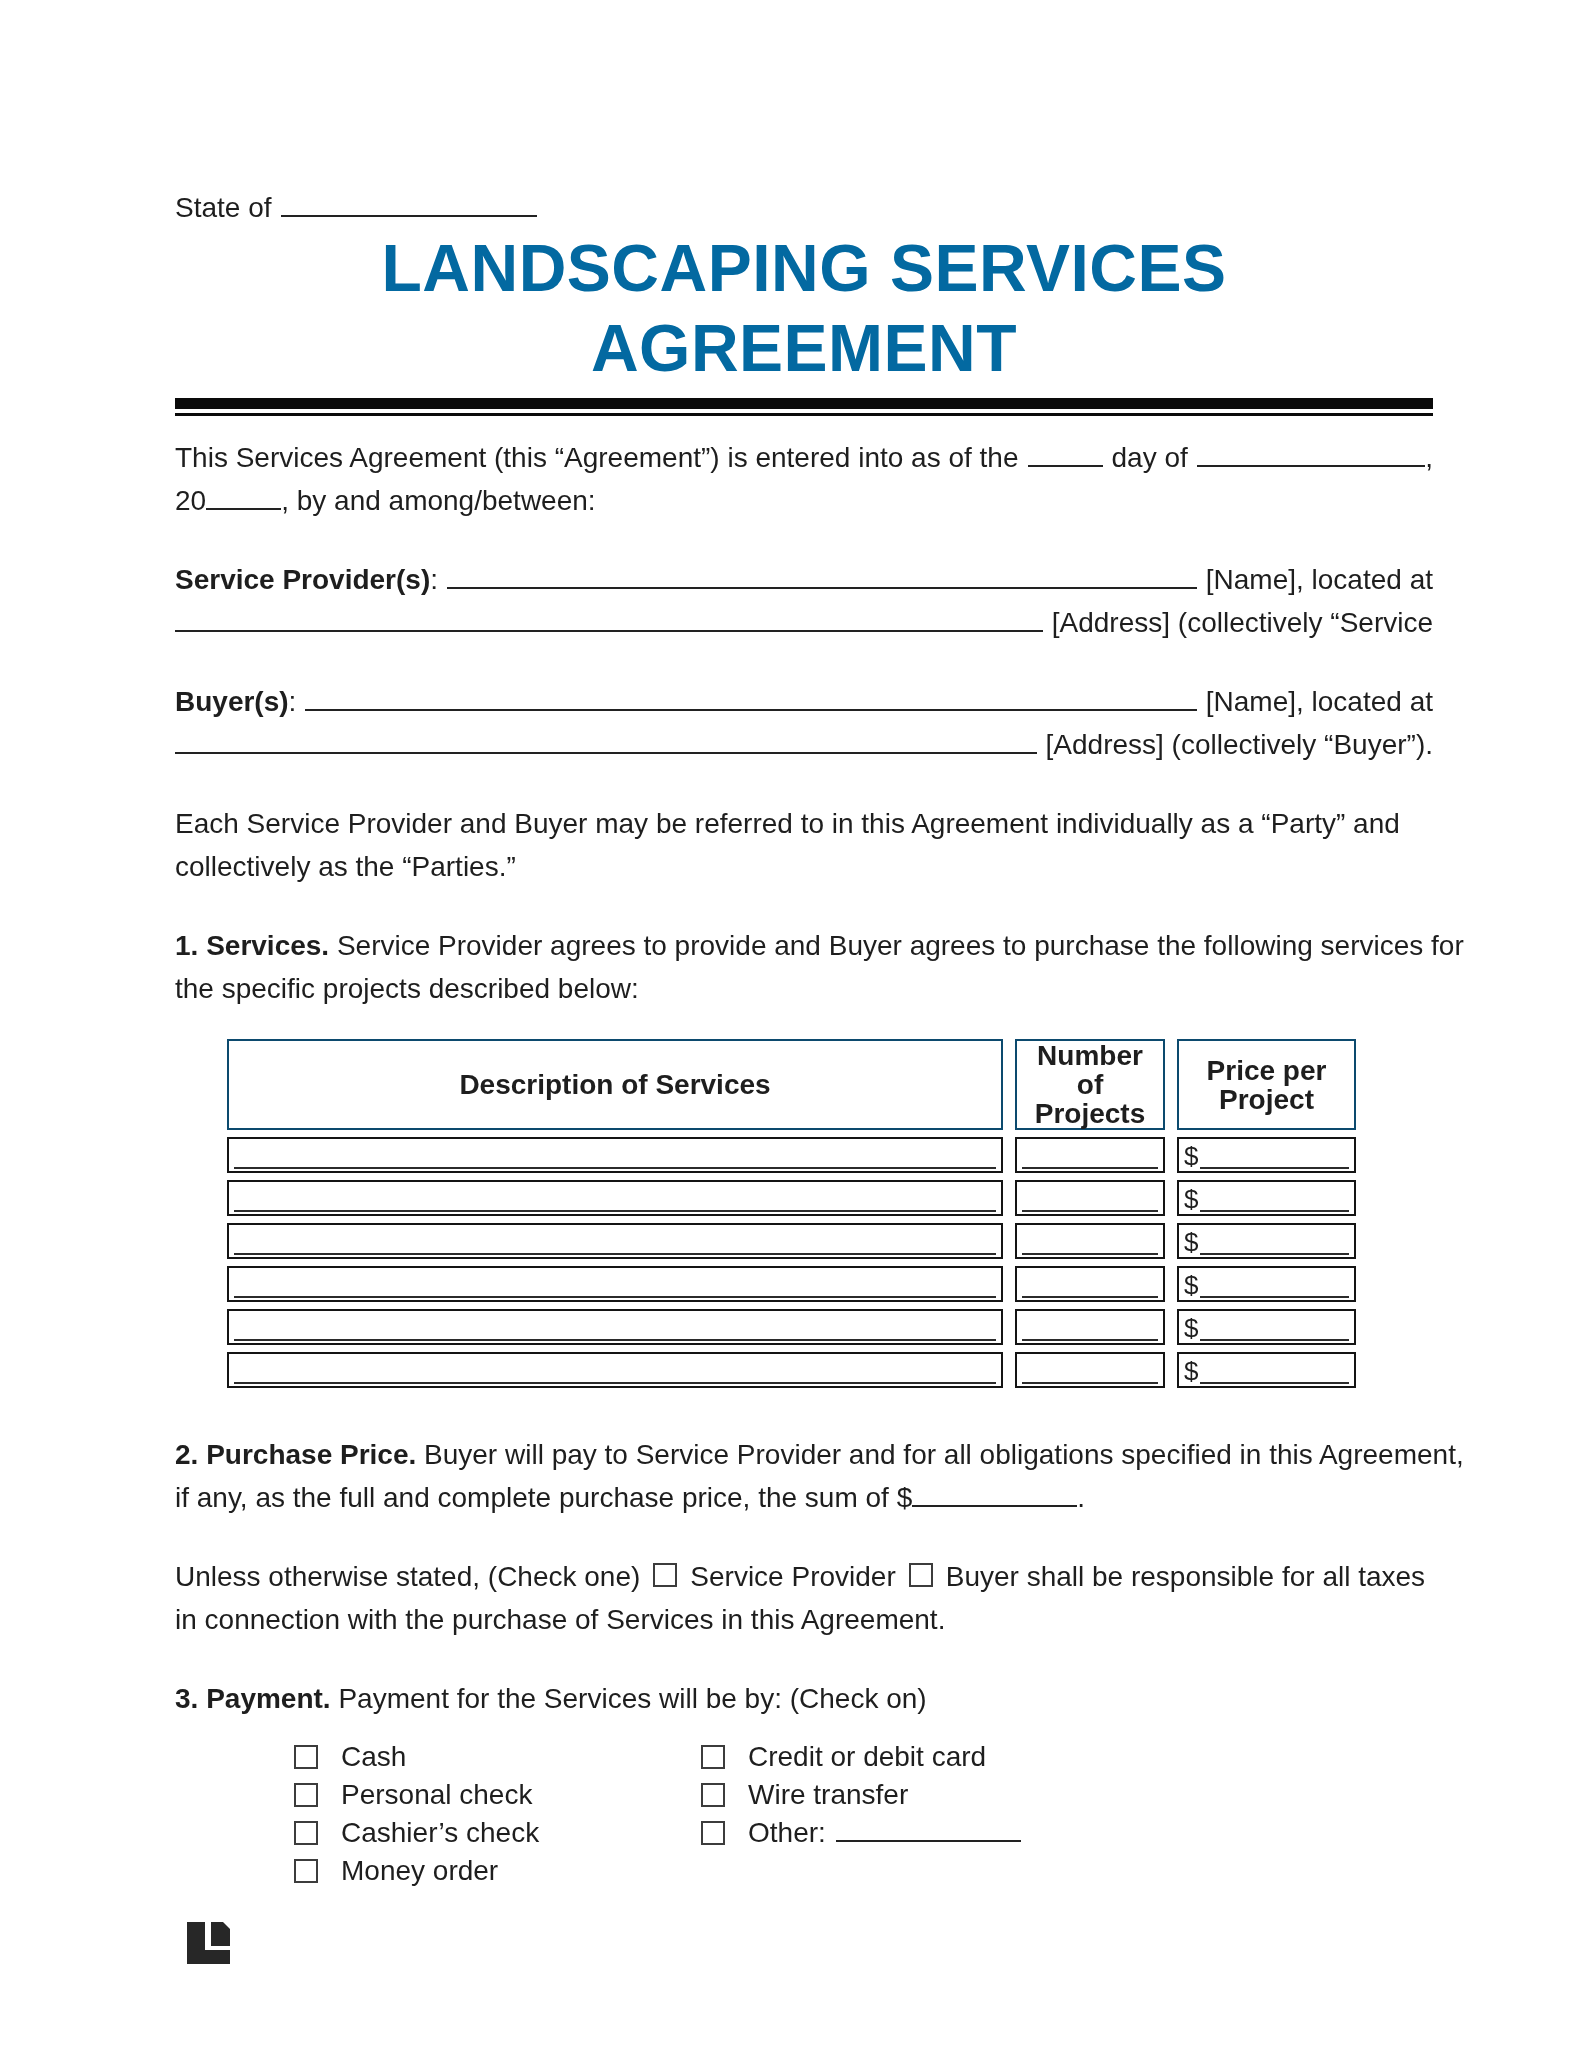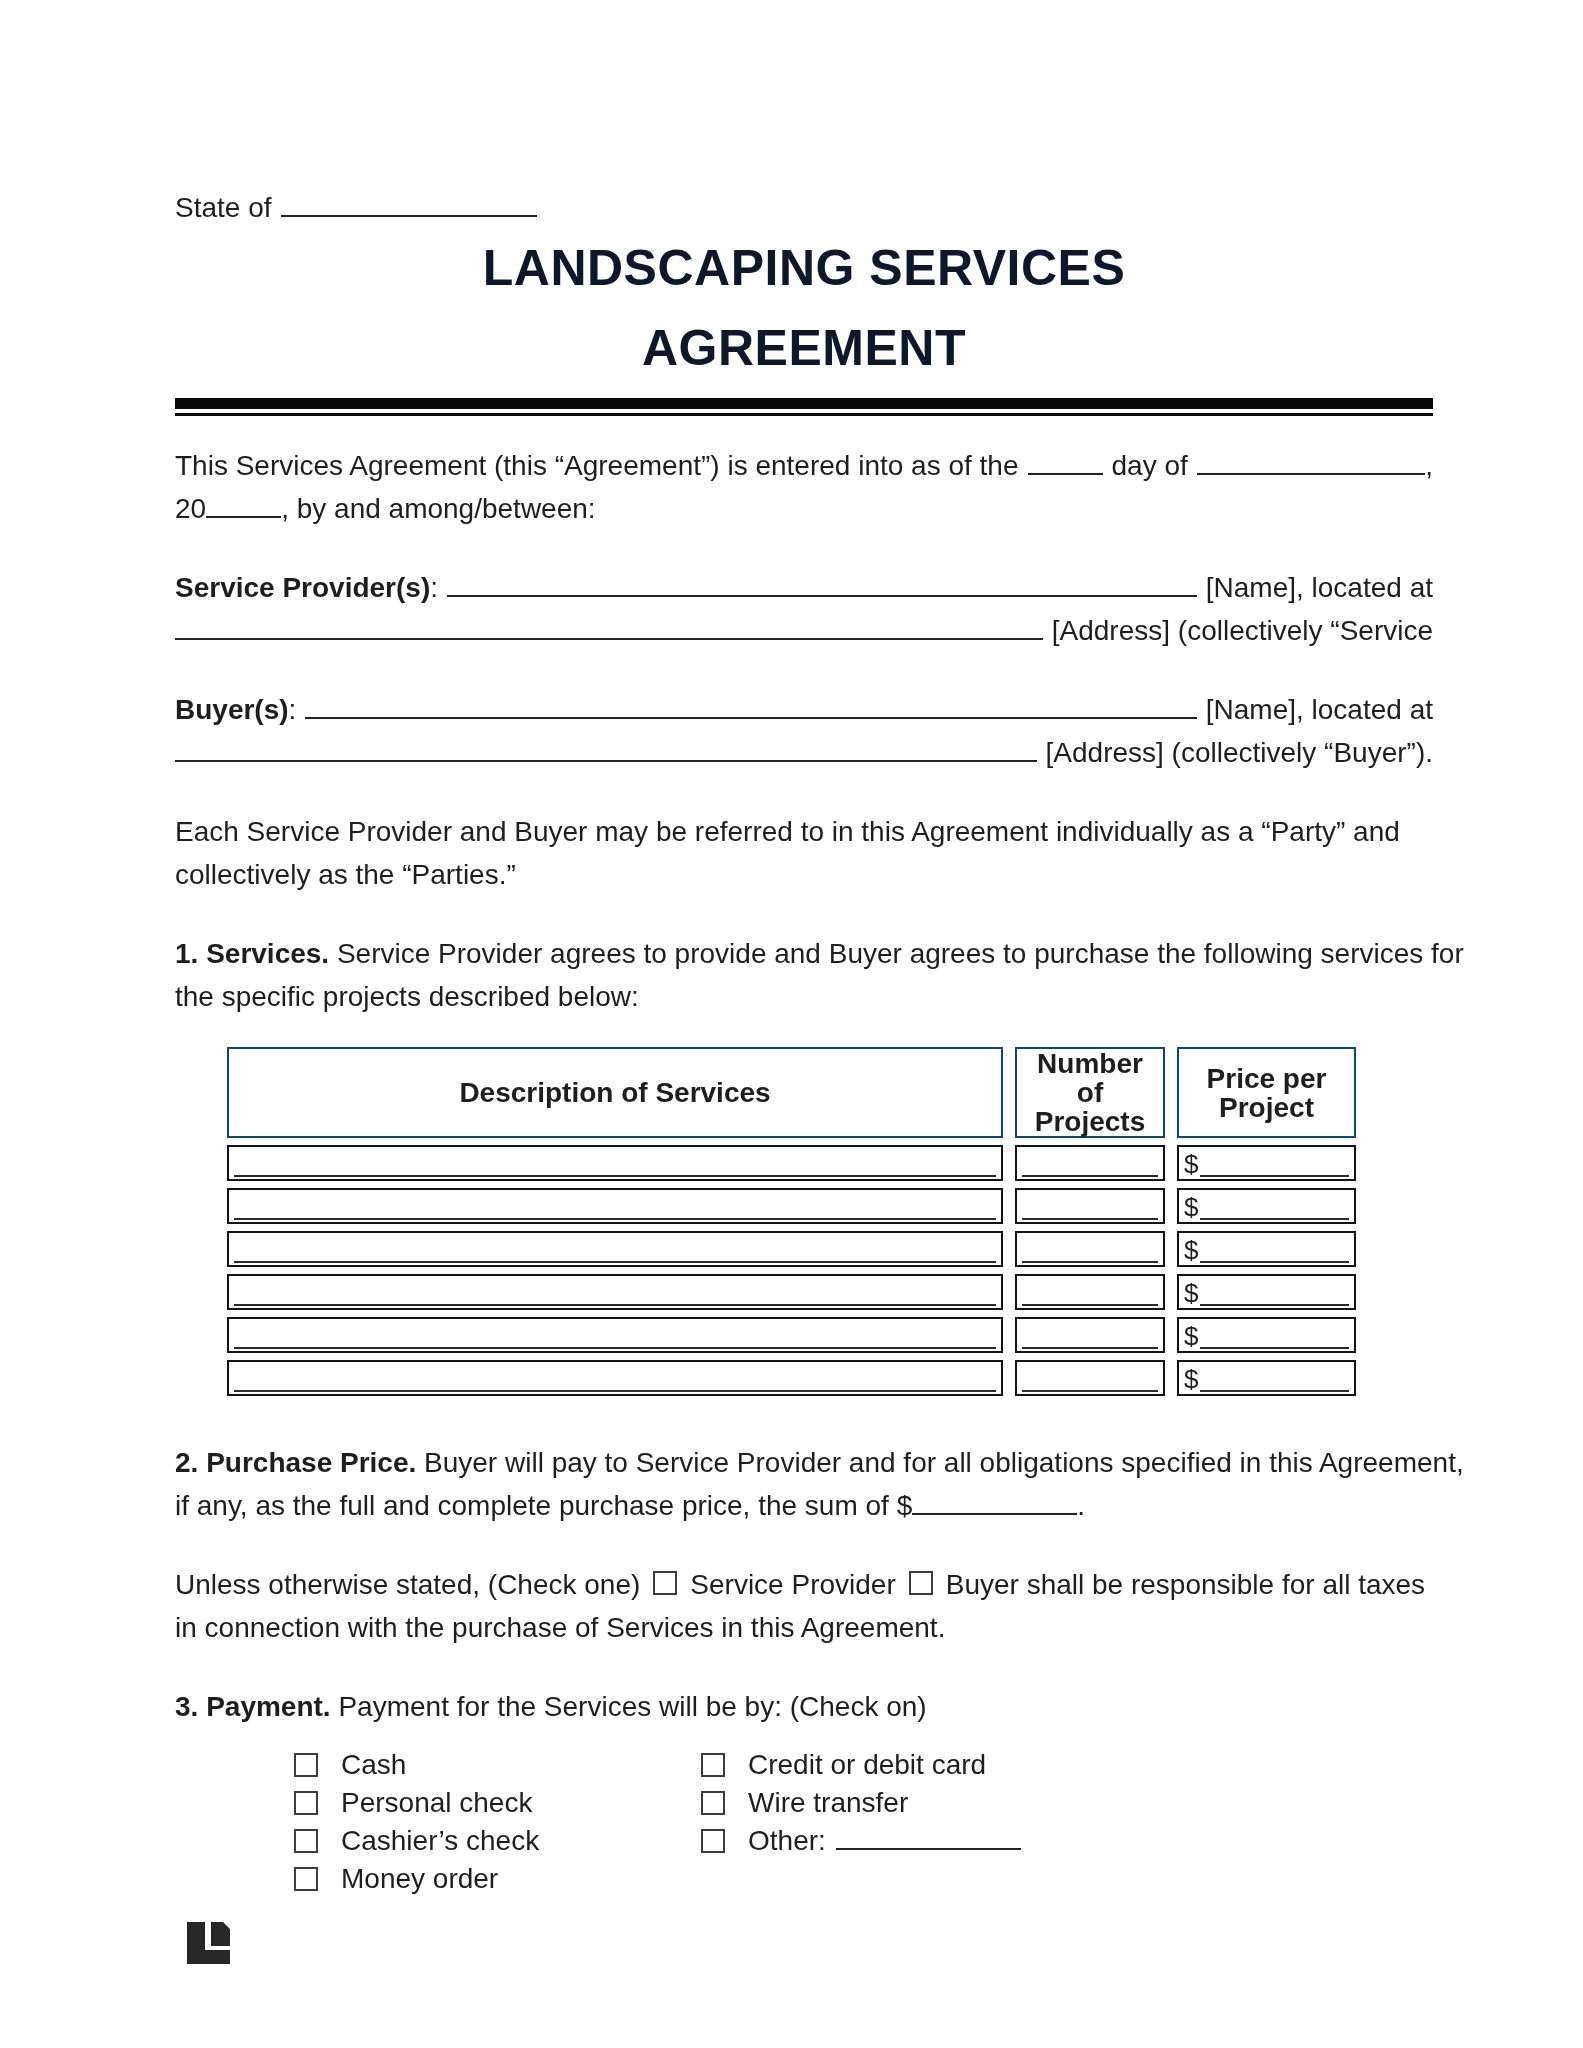--- a/index.html
+++ b/index.html
@@ -17,21 +17,21 @@
   .ln{line-height:43px;white-space:nowrap;}
   .fln{display:flex;align-items:baseline;line-height:43px;white-space:nowrap;}
   .blk{margin-top:36px;}
   
   .u{display:inline-block;height:2px;border-bottom:2px solid #222;vertical-align:baseline;}
   .uf{flex:1 1 auto;height:2px;border-bottom:2px solid #222;}
   .ml{margin-left:9px;} .mr{margin-right:9px;}
   
   .state-line{display:flex;align-items:baseline;}
   .state-u{width:256px;margin-left:9px;}
-  h1{margin:4px 0 0 0;text-align:center;font-size:50px;line-height:80px;color:#0f172a;font-weight:bold;letter-spacing:.5px;}
+  h1{margin:4px 0 0 0;text-align:center;font-size:66px;line-height:80px;color:#0369a1;font-weight:bold;letter-spacing:.5px;}
   .rule{margin-top:10px;}
   .rule-thick{height:11px;background:#0a0a0a;}
   .rule-thin{height:3px;background:#0a0a0a;margin-top:4px;}
   
   table.svc{border-collapse:separate;border-spacing:12px 7px;width:1153px;margin:22px 0 0 40px;table-layout:fixed;}
   table.svc th{border:2px solid #0c4a6e;font-weight:bold;text-align:center;vertical-align:middle;height:54px;line-height:29px;padding:0 4px;background:#fff;}
   table.svc td{border:2px solid #141414;height:30px;vertical-align:bottom;padding:0 5px 2px 5px;background:#fff;}
   .wl{border-bottom:2px solid #2b2b2b;height:24px;}
   .pw{display:flex;align-items:flex-end;}
   .pw .dollar{line-height:26px;font-size:26px;margin:0 2px 0 0;}
@@ -61,21 +61,21 @@
   <h1>
     <span>LANDSCAPING SERVICES</span><br>
     <span>AGREEMENT</span>
   </h1>
 
   <div class="rule">
     <div class="rule-thick"></div>
     <div class="rule-thin"></div>
   </div>
 
-  <div class="blk" style="margin-top:28px;">
+  <div class="blk" style="margin-top:20px;">
     <div class="fln">
       <span>This Services Agreement (this “Agreement”) is entered into as of the</span>
       <span class="u ml mr" style="width:75px;"></span>
       <span>day of</span>
       <span class="uf ml"></span>
       <span>,</span>
     </div>
     <div class="ln">
       <span>20</span><span class="u" style="width:75px;"></span><span>, by and among/between:</span>
     </div>

